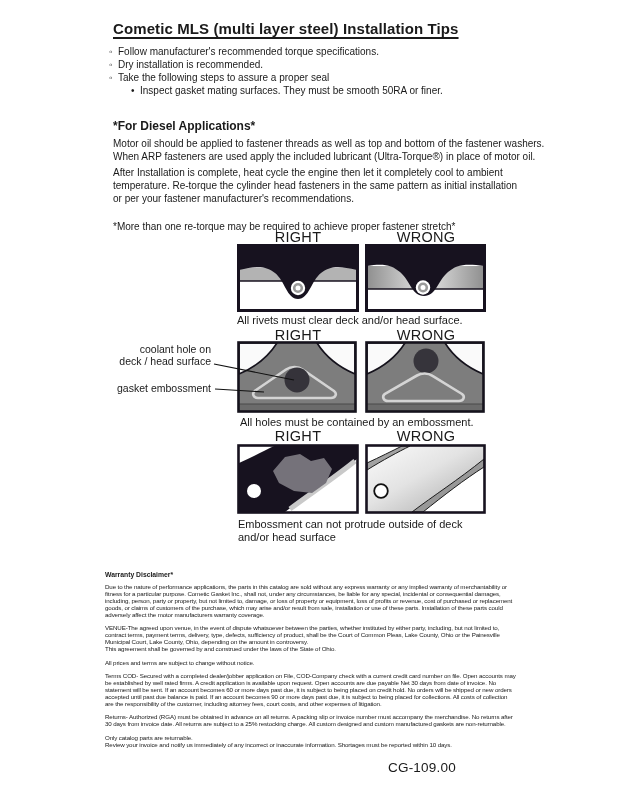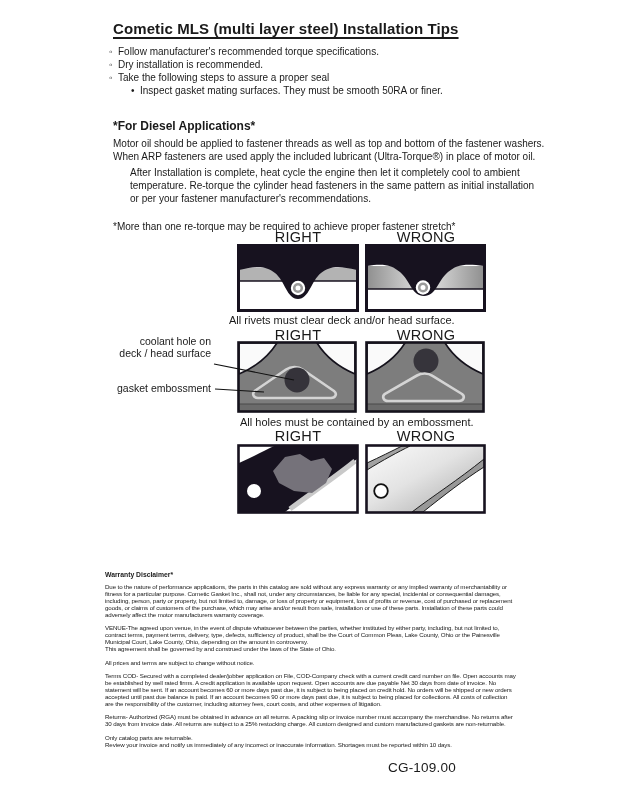--- a/index.html
+++ b/index.html
@@ -10,38 +10,38 @@
   .title{left:113px;top:20px;font-size:15px;font-weight:700;letter-spacing:.1px;
          text-decoration:underline;text-decoration-thickness:1.5px;text-underline-offset:3px;}
 
   .bullets{left:109px;top:45px;font-size:10px;line-height:13px;white-space:nowrap;}
   .blt .mk{display:inline-block;width:9px;}
   .blt.sub{padding-left:22px;}
 
   .sec-h{left:113px;top:119px;font-size:12px;font-weight:700;}
   .para{white-space:pre-line;font-size:10px;line-height:13px;}
   .p1{left:113px;top:137px;}
-  .p2{left:130px;top:166px;}
+  .p2{left:113px;top:166px;}
   .note{left:113px;top:221px;font-size:10px;}
 
   .figlabel{font-size:14.5px;letter-spacing:.3px;text-align:center;width:122px;}
   .fl-r1{left:237px;top:229px;} .fl-w1{left:365px;top:229px;}
   .fl-r2{left:237px;top:327px;} .fl-w2{left:365px;top:327px;}
   .fl-r3{left:237px;top:428px;} .fl-w3{left:365px;top:428px;}
 
   .panel{position:absolute;line-height:0;}
   .pn-r1{left:237px;top:244px;} .pn-w1{left:365px;top:244px;}
   .pn-r2{left:237px;top:341px;} .pn-w2{left:365px;top:341px;}
   .pn-r3{left:237px;top:444px;} .pn-w3{left:365px;top:444px;}
 
   .figcap{font-size:11px;line-height:12.5px;white-space:pre-line;}
-  .cap1{left:229px;top:314px;} .cap2{left:240px;top:416px;} .cap3{left:238px;top:518px;}
+  .cap1{left:237px;top:314px;} .cap2{left:240px;top:416px;} .cap3{left:238px;top:518px;}
 
   .callout{font-size:10.5px;line-height:11.5px;font-weight:400;text-align:right;width:112px;white-space:pre-line;}
-  .co-coolant{left:99px;top:336px;} .co-emboss{left:99px;top:383px;}
+  .co-coolant{left:99px;top:344px;} .co-emboss{left:99px;top:383px;}
 
   .leaders{left:0;top:0;pointer-events:none;}
 
   .disc{left:105px;top:571px;width:482px;}
   .disc-h{font-size:6.8px;font-weight:700;margin:0 0 6px 0;}
   .dpara{font-size:6.2px;line-height:6.95px;letter-spacing:-.02em;white-space:pre-line;margin:0 0 6.5px 0;}
 
   .pagecode{left:388px;top:760px;font-size:13.5px;letter-spacing:.2px;}
 </style>
 </head>
@@ -162,20 +162,22 @@
         </linearGradient>
       </defs>
       <rect x="1.5" y="1.5" width="118" height="67" fill="#ffffff"></rect>
       <path d="M2,19 C15,13 27,7 37,2 H119 V15 C93,36 68,52 47,68 H2 Z" fill="url(#bandGrad3)"></path>
       <path d="M2,19 C15,13 27,7 37,2 H45 C33,8 18,16 2,26 Z" fill="#a2a2a2" stroke="#1a1a1a" stroke-width="1"></path>
       <path d="M119,15 C93,36 68,52 47,68 H58 C78,52 100,35 119,23 Z" fill="#989898" stroke="#1a1a1a" stroke-width="1"></path>
       <circle cx="16" cy="47" r="6.8" fill="#ffffff" stroke="#111111" stroke-width="1.8"></circle>
       <rect x="1.5" y="1.5" width="118" height="67" fill="none" stroke="#17121f" stroke-width="2.6"></rect>
     </svg>
   </div>
+  <div class="abs figcap cap3">Embossment can not protrude outside of deck
+and/or head surface</div>
 
   <div class="abs disc">
     <div class="disc-h">Warranty Disclaimer*</div>
     <div class="dpara">Due to the nature of performance applications, the parts in this catalog are sold without any express warranty or any implied warranty of merchantability or
 fitness for a particular purpose.  Cometic Gasket Inc., shall not, under any circumstances, be liable for any special, incidental or consequential damages,
 including, person, party or property, but not limited to, damage, or loss of property or equipment, loss of profits or revenue, cost of purchased or replacement
 goods, or claims of customers of the purchase, which may arise and/or result from sale, installation or use of these parts.  Installation of these parts could
 adversely affect the motor manufacturers warranty coverage.</div>
     <div class="dpara">VENUE-The agreed upon venue, in the event of dispute whatsoever between the parties, whether instituted by either party, including, but not limited to,
 contract terms, payment terms, delivery, type, defects, sufficiency of product, shall be the Court of Common Pleas, Lake County, Ohio or the Painesville

